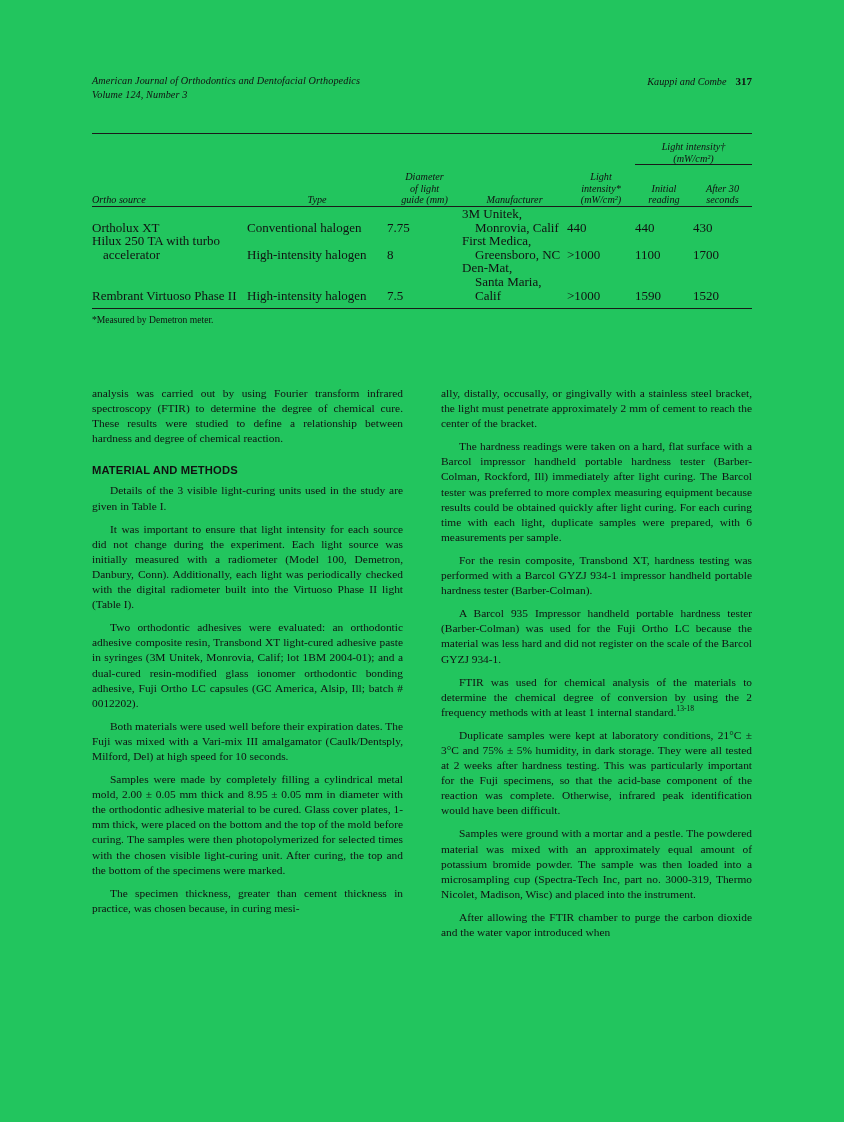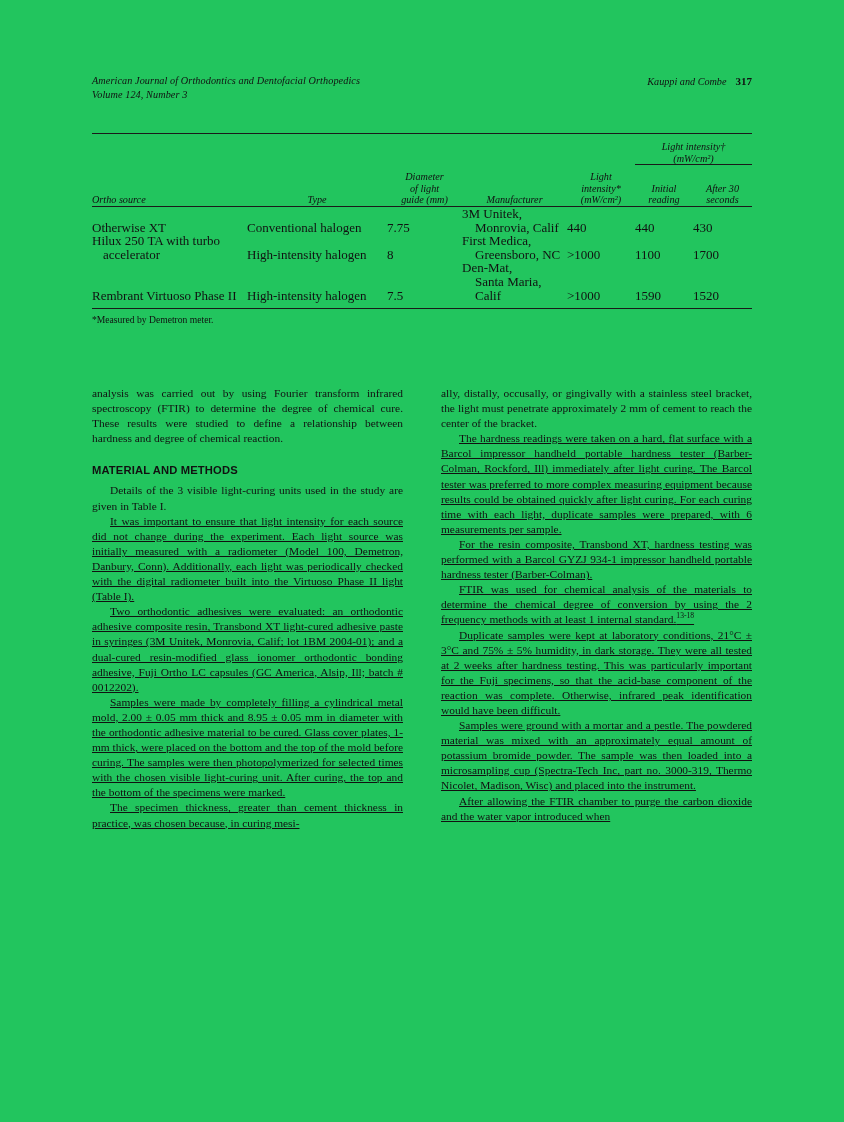--- a/index.html
+++ b/index.html
@@ -188,21 +188,21 @@
   }
   .col-left { left: 0; }
   .col-right { left: 349px; }
 
   .col p {
     margin: 0;
     text-indent: 18px;
     hyphens: manual;
   }
   .col p.noindent { text-indent: 0; }
-  .col p + p { margin-top: 0; text-decoration: underline; }
+  .col p + p { margin-top: 8px; }
 
   h2.section {
     font-family: "Liberation Sans", "DejaVu Sans", sans-serif;
     font-size: 11.2px;
     font-weight: bold;
     letter-spacing: 0.15px;
     margin: 17px 0 5px 0;
     text-align: left;
   }
   sup.cite {
@@ -289,21 +289,21 @@
           <span>seconds</span>
         </th>
       </tr>
 
       <tr class="rule-head">
         <td colspan="7"></td>
       </tr>
 
       <tr>
         <td class="dcell">
-          <span>Otherwise XT</span>
+          <span>Ortholux XT</span>
         </td>
         <td class="dcell">Conventional halogen</td>
         <td class="dcell ctr">7.75</td>
         <td class="dcell">
           <span>3M Unitek,</span>
           <span class="sub">Monrovia, Calif</span>
         </td>
         <td class="dcell rgt nowrapc">440</td>
         <td class="dcell rgt">440</td>
         <td class="dcell rgt">430</td>
@@ -356,28 +356,30 @@
   </div>
 
   <div class="body-cols">
 
     <div class="col col-left">
       <p class="noindent">analysis was carried out by using Fourier transform infrared spectroscopy (FTIR) to determine the degree of chemical cure. These results were studied to define a relationship between hardness and degree of chemical reaction.</p>
       <h2 class="section">MATERIAL AND METHODS</h2>
       <p>Details of the 3 visible light-curing units used in the study are given in Table I.</p>
       <p>It was important to ensure that light intensity for each source did not change during the experiment. Each light source was initially measured with a radiometer (Model 100, Demetron, Danbury, Conn). Additionally, each light was periodically checked with the digital radiometer built into the Virtuoso Phase II light (Table I).</p>
       <p>Two orthodontic adhesives were evaluated: an orthodontic adhesive composite resin, Transbond XT light-cured adhesive paste in syringes (3M Unitek, Monrovia, Calif; lot 1BM 2004-01); and a dual-cured resin-modified glass ionomer orthodontic bonding adhesive, Fuji Ortho LC capsules (GC America, Alsip, Ill; batch # 0012202).</p>
+      <p>Both materials were used well before their expiration dates. The Fuji was mixed with a Vari-mix III amalgamator (Caulk/Dentsply, Milford, Del) at high speed for 10 seconds.</p>
       <p>Samples were made by completely filling a cylindrical metal mold, 2.00 ± 0.05 mm thick and 8.95 ± 0.05 mm in diameter with the orthodontic adhesive material to be cured. Glass cover plates, 1-mm thick, were placed on the bottom and the top of the mold before curing. The samples were then photopolymerized for selected times with the chosen visible light-curing unit. After curing, the top and the bottom of the specimens were marked.</p>
       <p>The specimen thickness, greater than cement thickness in practice, was chosen because, in curing mesi-</p>
     </div>
 
     <div class="col col-right">
       <p class="noindent">ally, distally, occusally, or gingivally with a stainless steel bracket, the light must penetrate approximately 2 mm of cement to reach the center of the bracket.</p>
       <p>The hardness readings were taken on a hard, flat surface with a Barcol impressor handheld portable hardness tester (Barber-Colman, Rockford, Ill) immediately after light curing. The Barcol tester was preferred to more complex measuring equipment because results could be obtained quickly after light curing. For each curing time with each light, duplicate samples were prepared, with 6 measurements per sample.</p>
       <p>For the resin composite, Transbond XT, hardness testing was performed with a Barcol GYZJ 934-1 impressor handheld portable hardness tester (Barber-Colman).</p>
+      <p>A Barcol 935 Impressor handheld portable hardness tester (Barber-Colman) was used for the Fuji Ortho LC because the material was less hard and did not register on the scale of the Barcol GYZJ 934-1.</p>
       <p><span>FTIR was used for chemical analysis of the materials to determine the chemical degree of conversion by using the 2 frequency methods with at least 1 internal standard.</span><sup class="cite">13-18</sup></p>
       <p>Duplicate samples were kept at laboratory conditions, 21°C ± 3°C and 75% ± 5% humidity, in dark storage. They were all tested at 2 weeks after hardness testing. This was particularly important for the Fuji specimens, so that the acid-base component of the reaction was complete. Otherwise, infrared peak identification would have been difficult.</p>
       <p>Samples were ground with a mortar and a pestle. The powdered material was mixed with an approximately equal amount of potassium bromide powder. The sample was then loaded into a microsampling cup (Spectra-Tech Inc, part no. 3000-319, Thermo Nicolet, Madison, Wisc) and placed into the instrument.</p>
       <p>After allowing the FTIR chamber to purge the carbon dioxide and the water vapor introduced when</p>
     </div>
 
   </div>
 
 </div>
 

